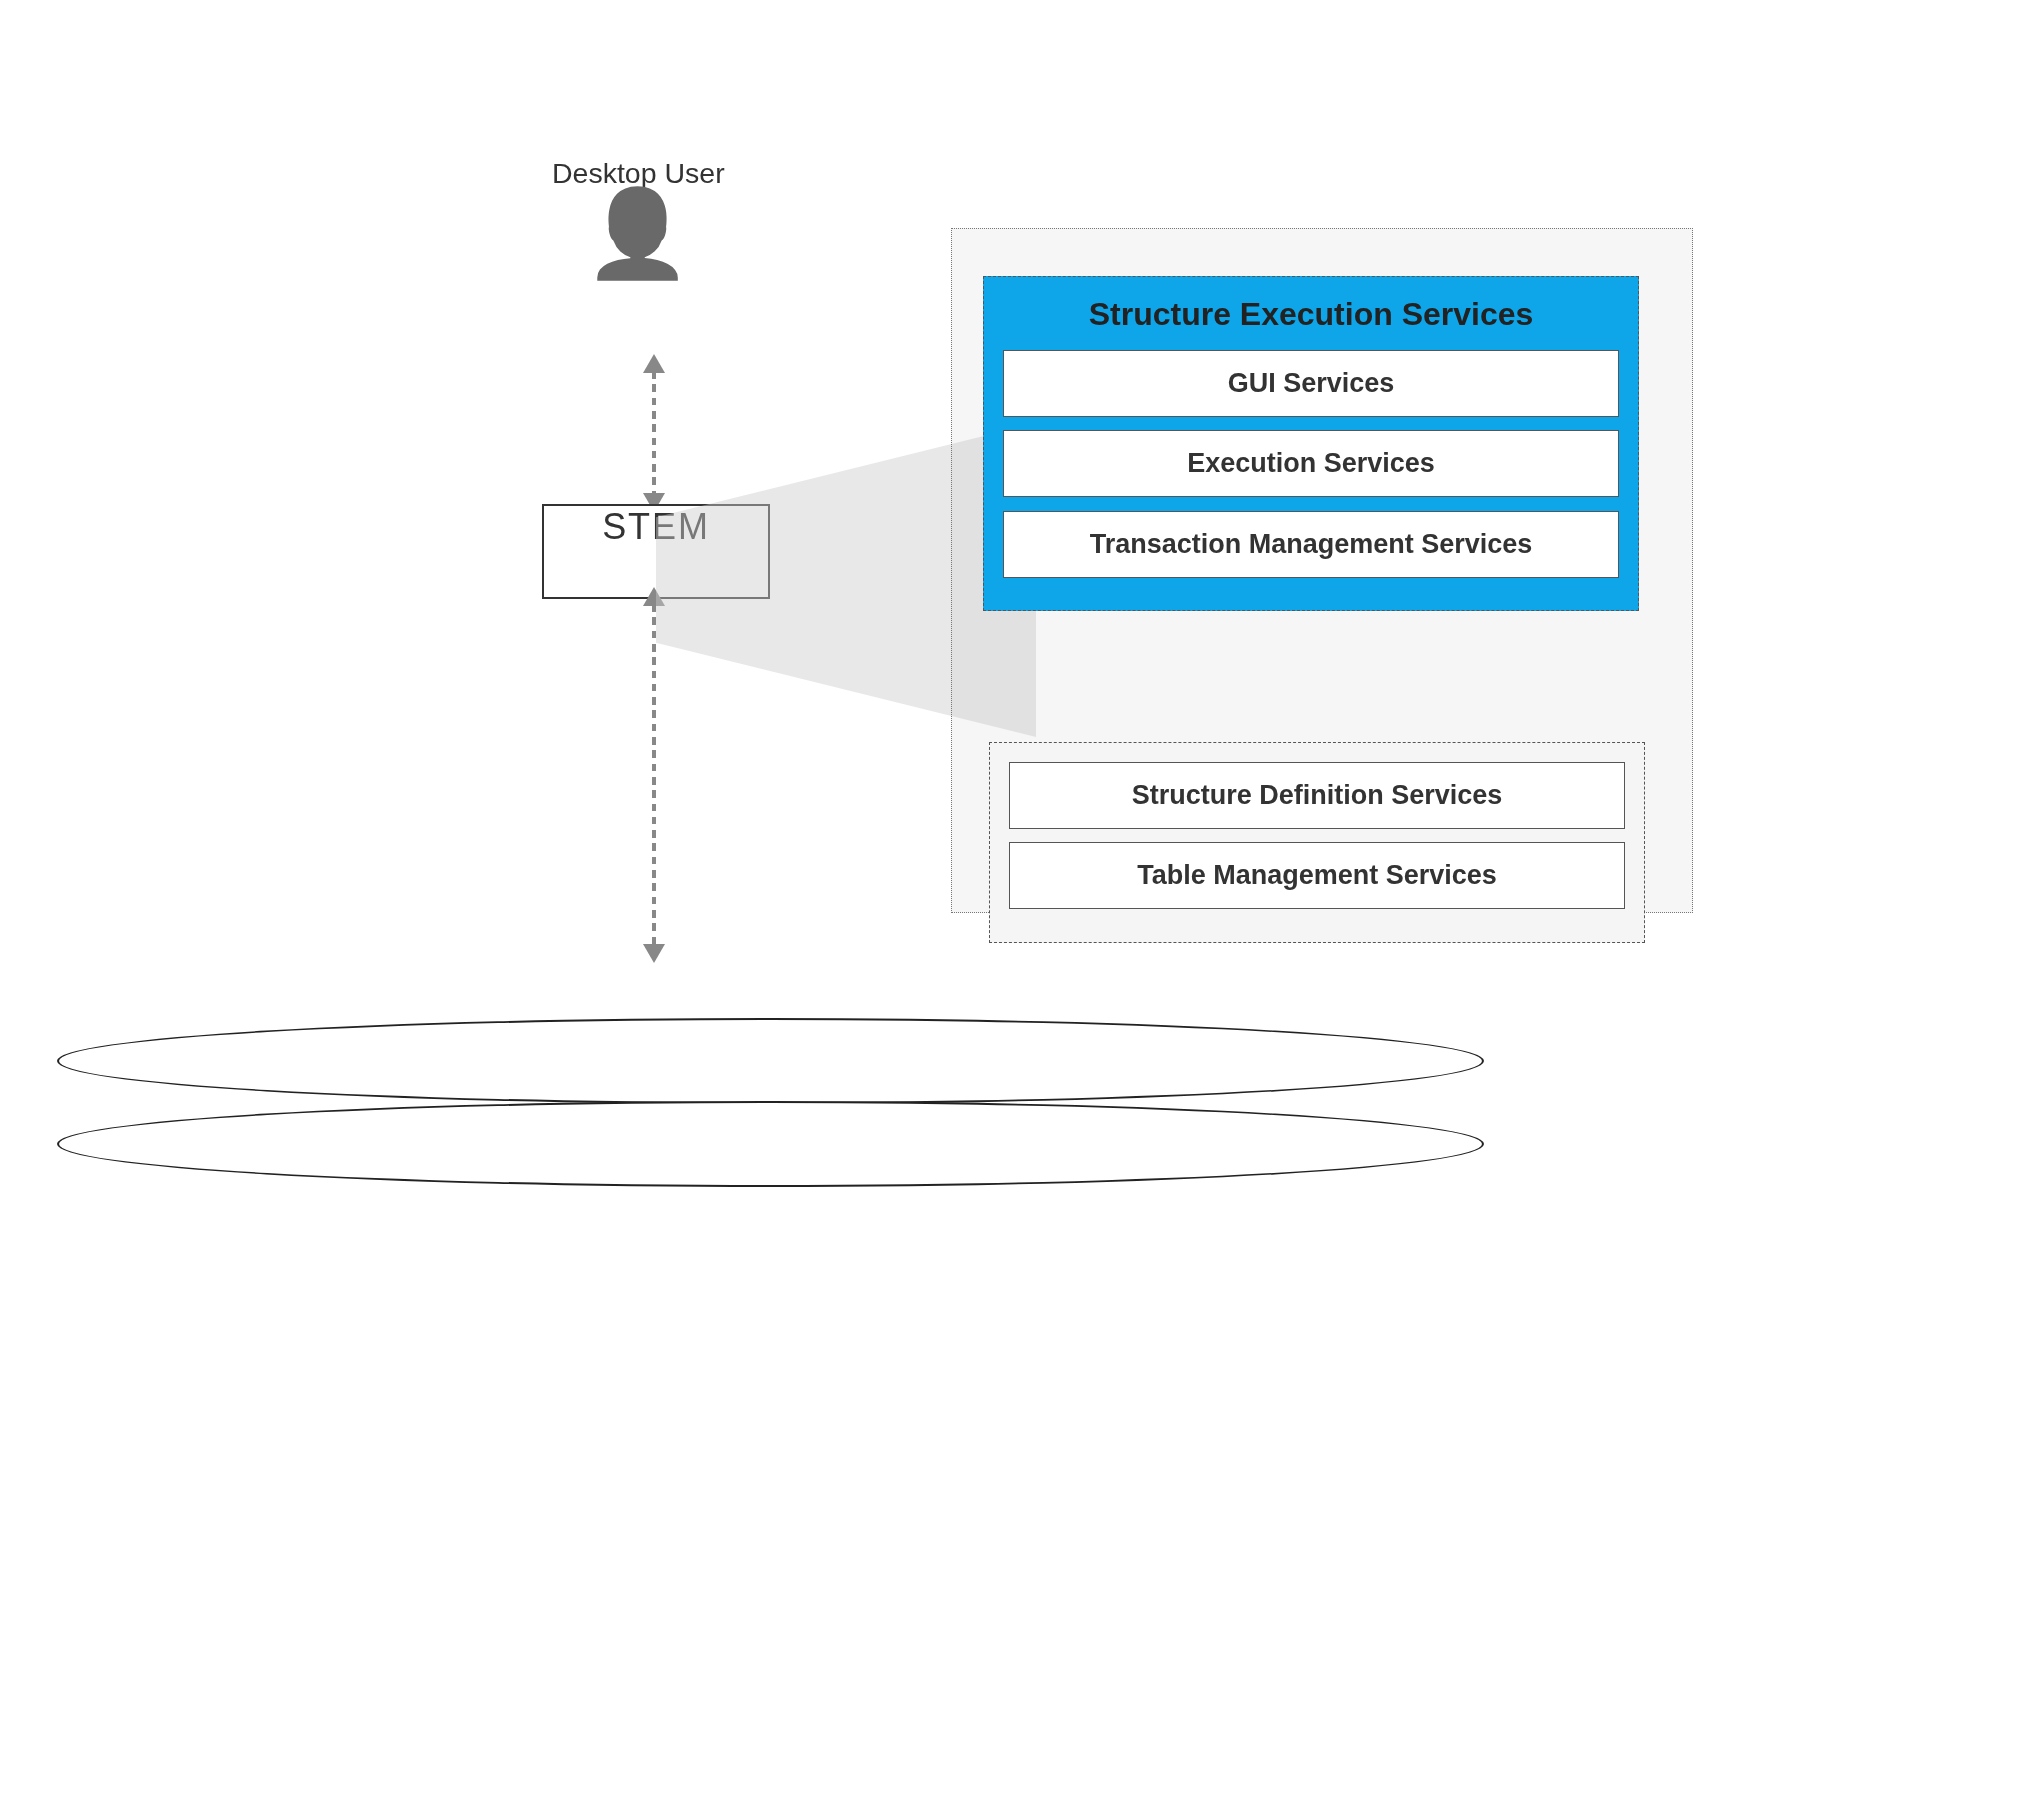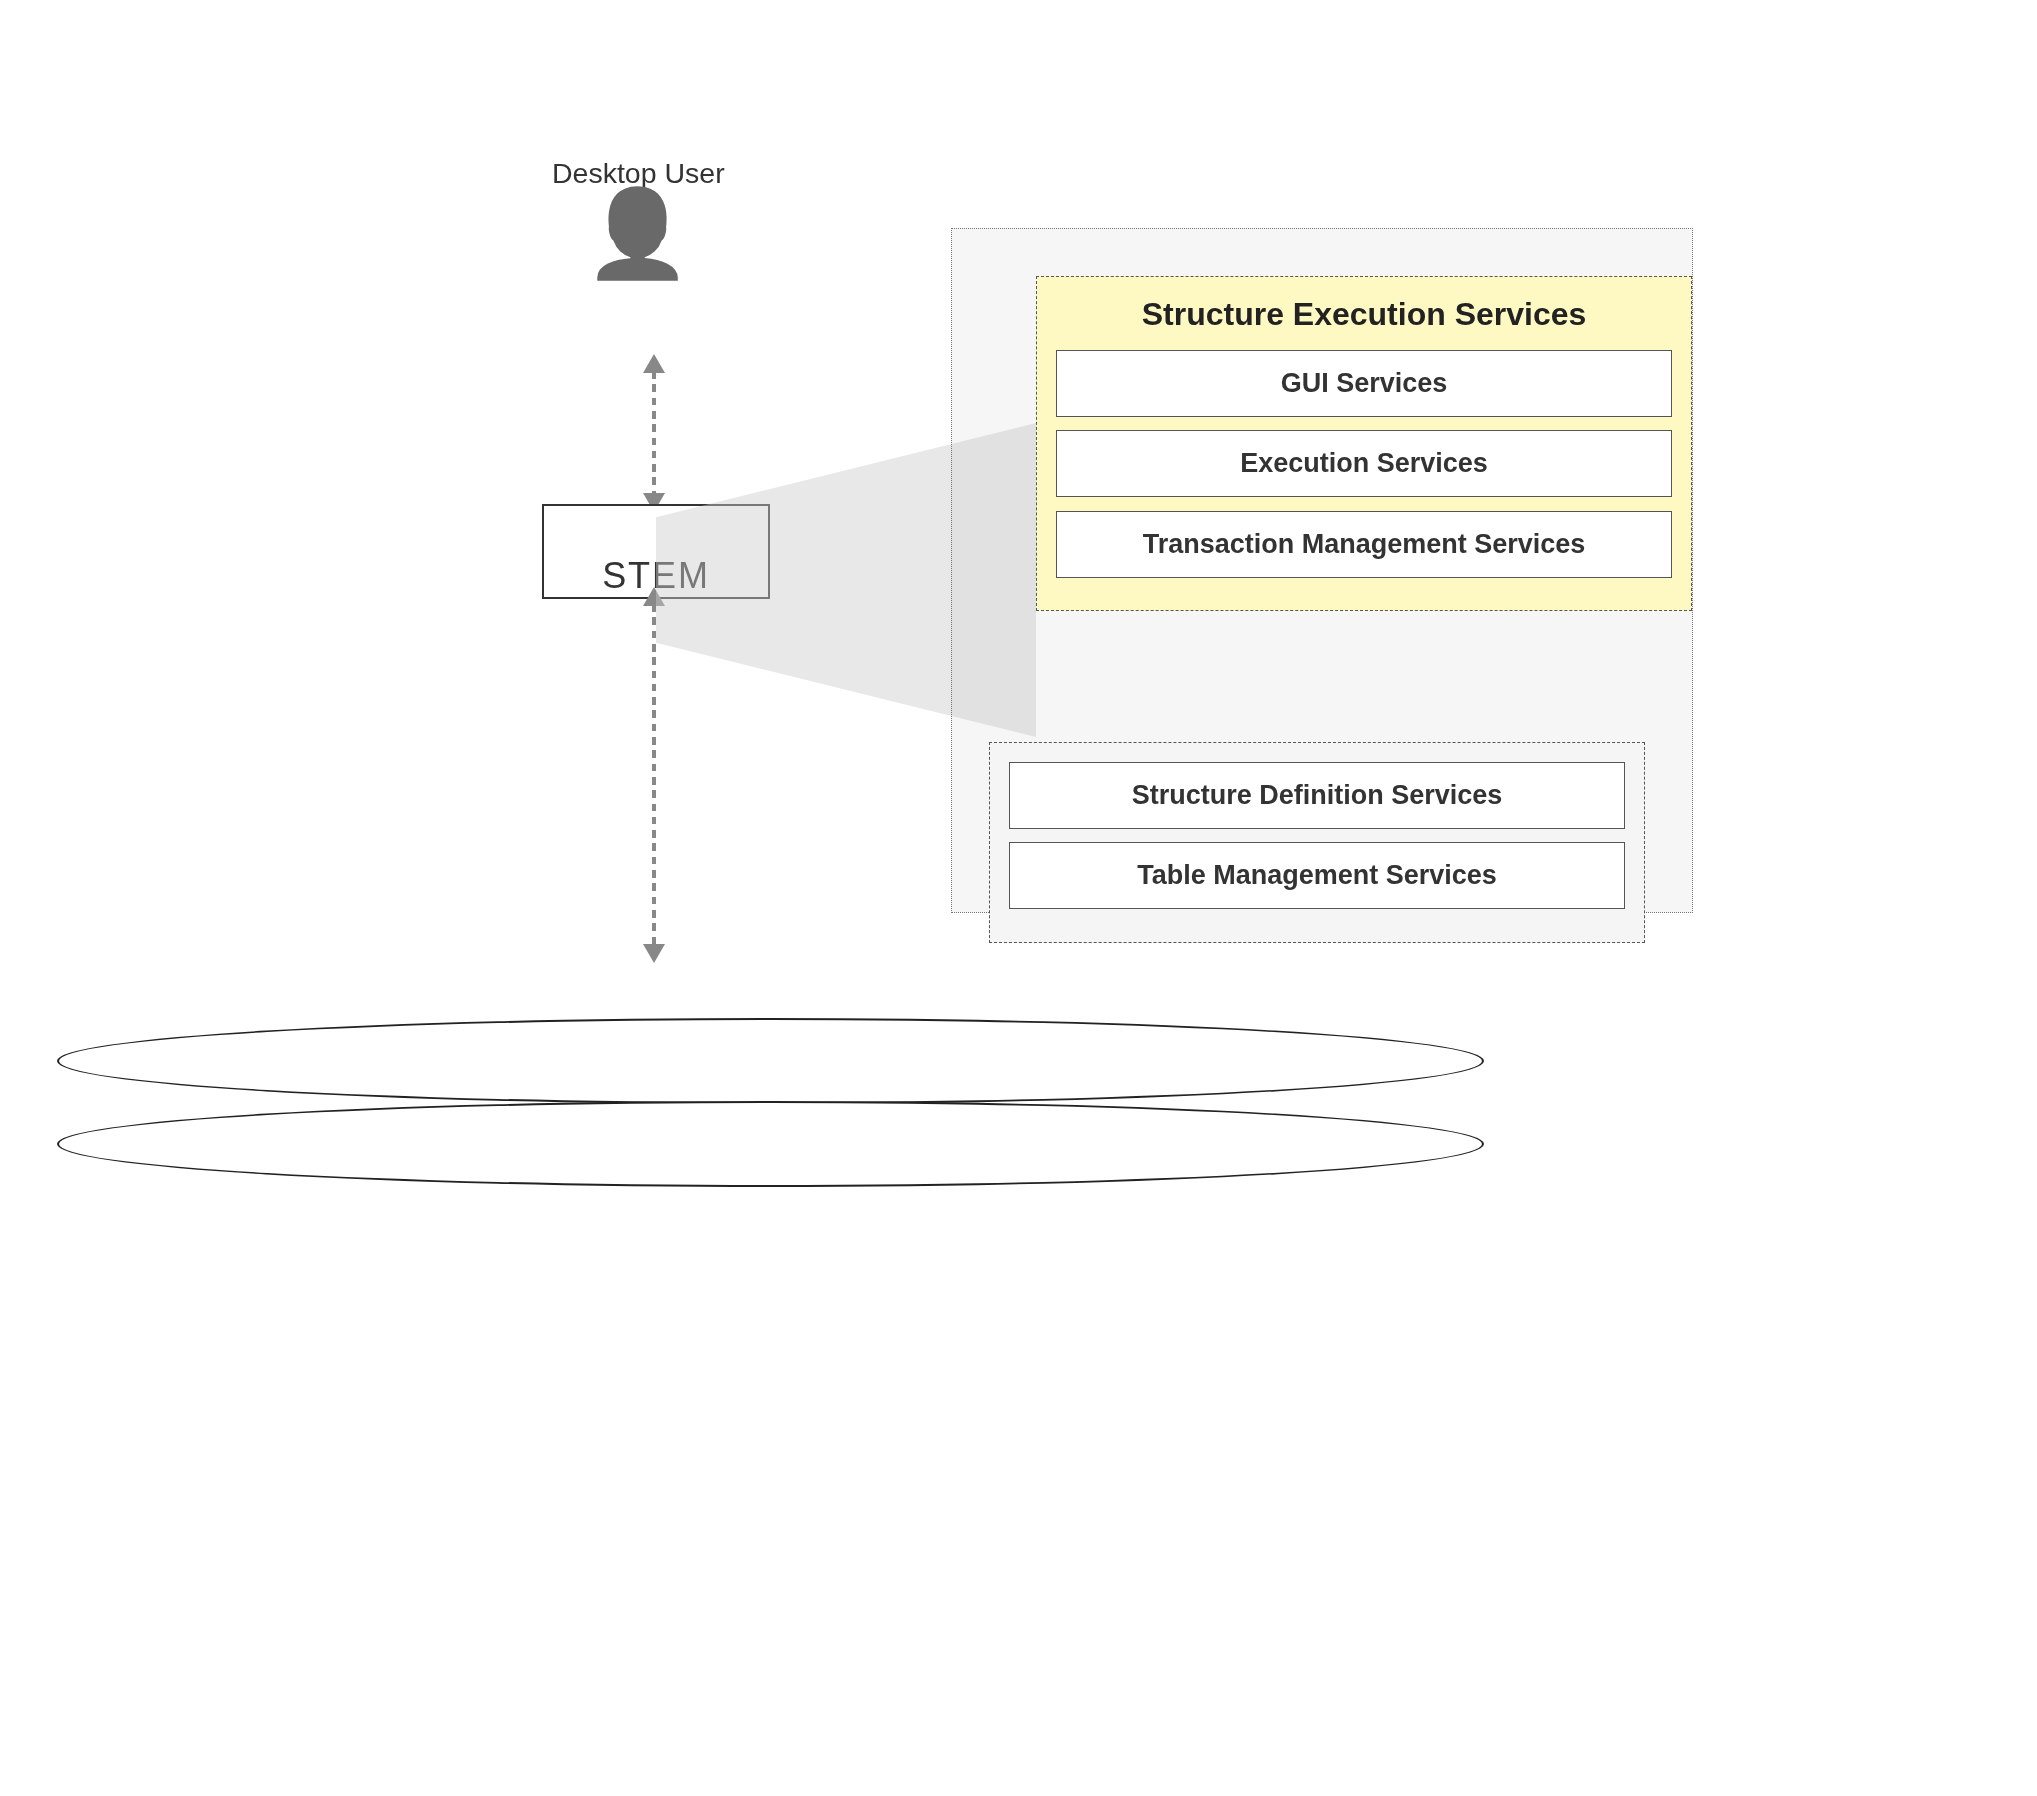--- a/index.html
+++ b/index.html
@@ -78,21 +78,21 @@
     
     .stem-box {
       position: absolute;
       top: 504px;
       left: 542px;
       width: 228px;
       height: 95px;
       border: 2.9px solid #333;
       background: #fff;
       display: flex;
-      align-items: flex-end;
+      align-items: flex-start;
       justify-content: center;
     }
 
     .stem-label {
       font-size: 36px;
       color: #333;
       letter-spacing: 1.9px;
     }
 
     
@@ -136,25 +136,25 @@
       height: 314px;
       background: #ccc;
       opacity: 0.45;
       clip-path: polygon(0% 30%, 100% 0%, 100% 100%, 0% 70%);
     }
 
     
     .execution-panel {
       position: absolute;
       top: 276px;
-      left: 1036px;
+      left: 983px;
       width: 656px;
       padding: 19px;
       border: 1.9px dashed #555;
-      background: #fef9c3;
+      background: #0ea5e9;
     }
 
     .execution-panel-title {
       font-size: 32px;
       font-weight: bold;
       color: #222;
       margin-bottom: 17px;
       text-align: center;
     }
 

